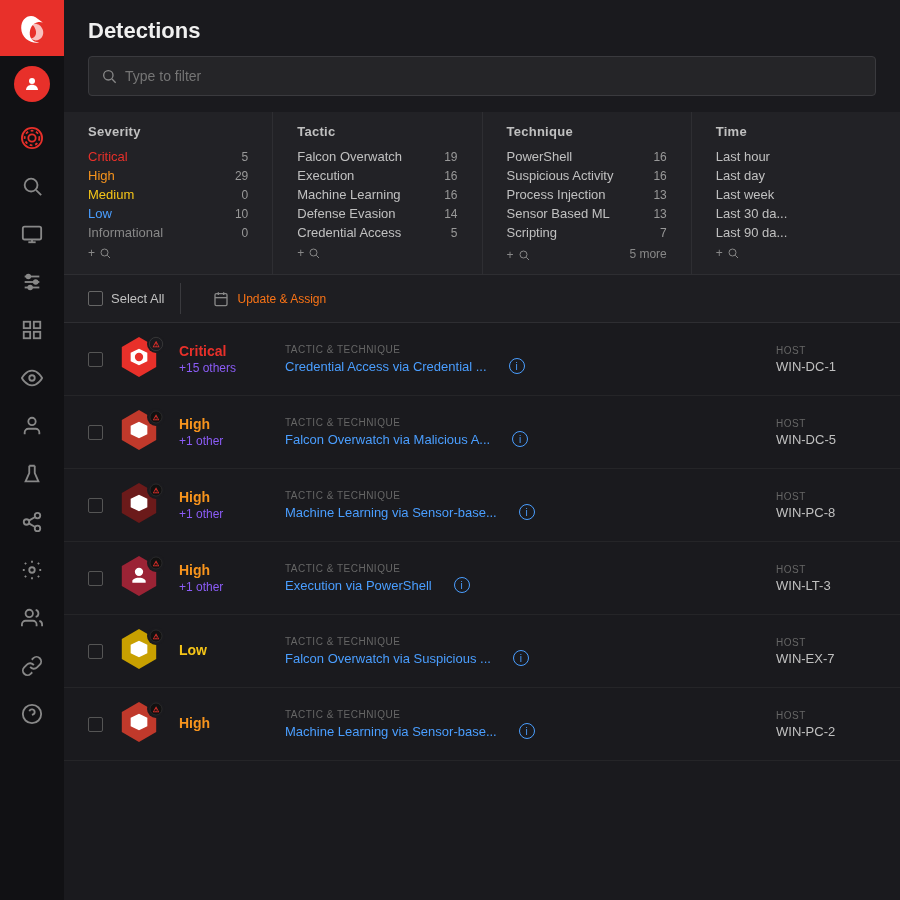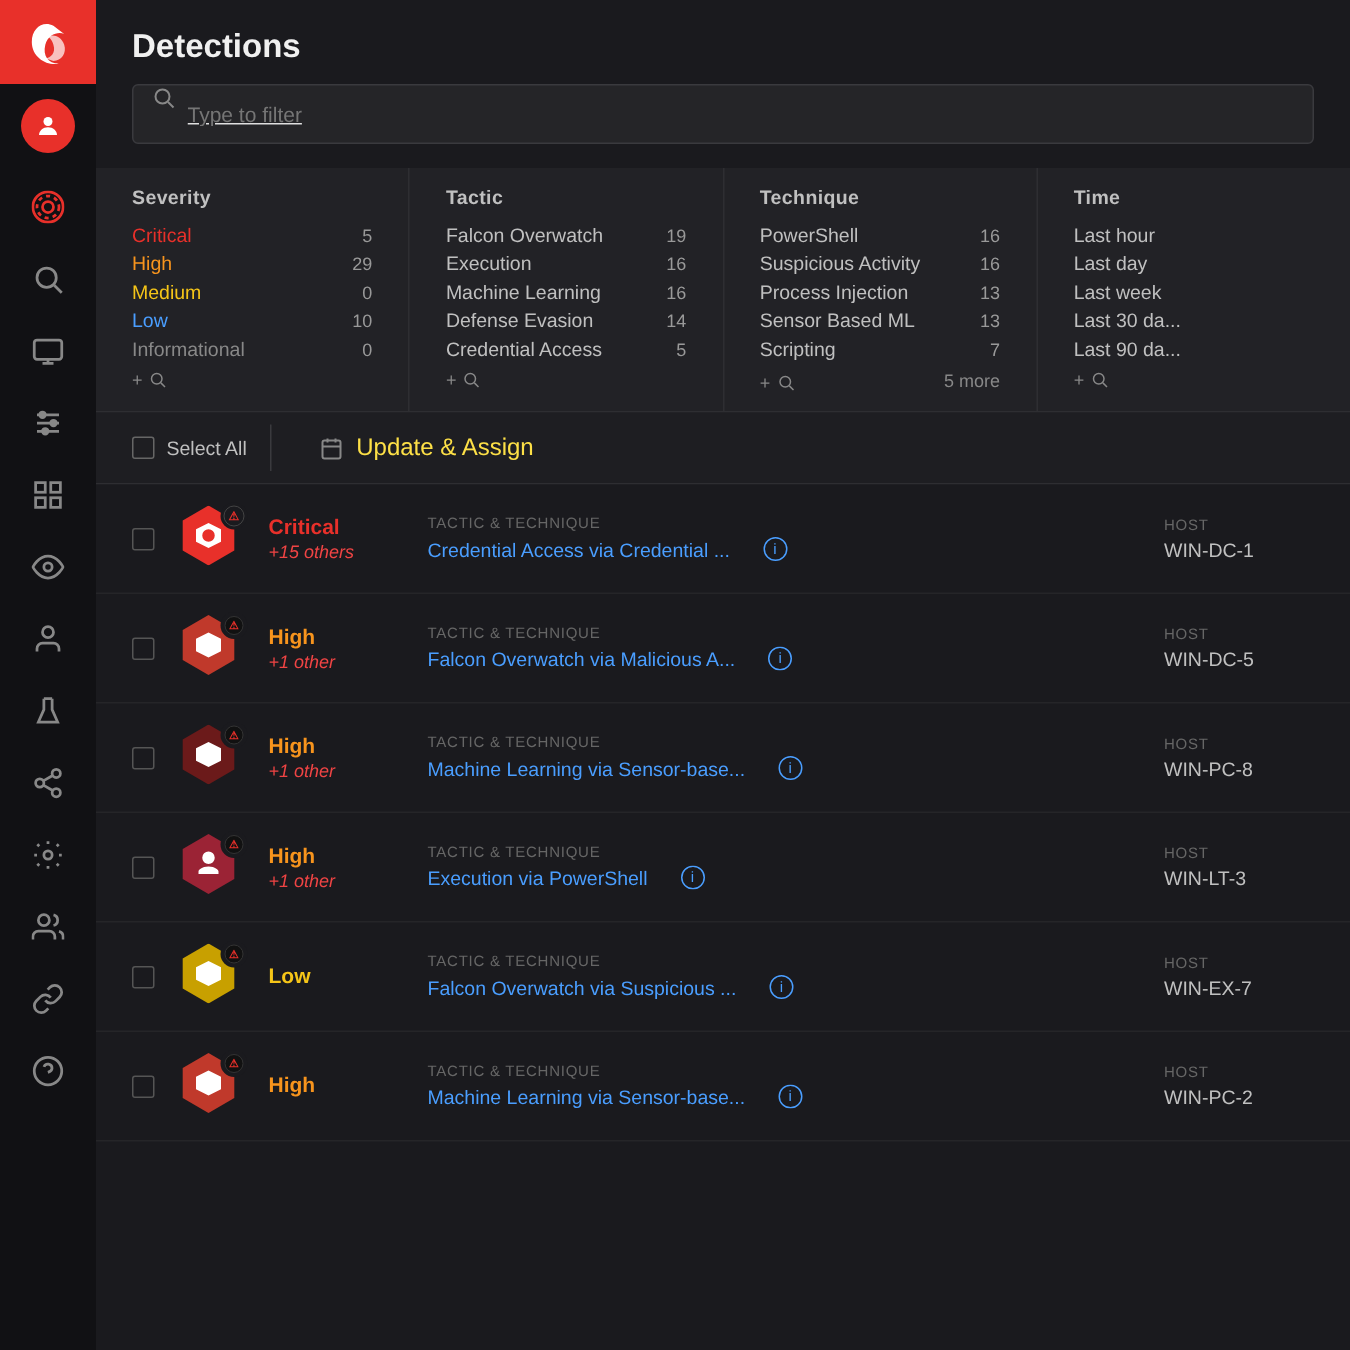--- a/index.html
+++ b/index.html
@@ -89,23 +89,23 @@
       color: #f0f0f0;
     }
 
     
     .search-bar {
       margin: 0 24px 0;
       background: #252528;
       border: 1px solid #3a3a3e;
       border-radius: 4px;
       display: flex;
+      align-items: center;
       padding: 0 12px;
       height: 40px;
-      text-decoration: underline;
     }
     .search-bar svg {
       width: 16px;
       height: 16px;
       color: #888;
       flex-shrink: 0;
       margin-right: 8px;
     }
     .search-input {
       background: transparent;
@@ -203,22 +203,22 @@
     }
     .toolbar-assign {
       display: flex;
       align-items: center;
       gap: 8px;
       padding: 8px 16px;
       cursor: pointer;
       color: #888;
     }
     .toolbar-assign-label {
-      font-size: 16px;
-      color: #fde047;
+      font-size: 12px;
+      color: #f97316;
     }
 
     
     .detections-list {
       flex: 1;
       overflow-y: auto;
       background: #1a1a1e;
     }
     .detection-row {
       display: flex;
@@ -272,23 +272,22 @@
     }
     .severity-label {
       font-size: 14px;
       font-weight: 600;
     }
     .severity-label.critical { color: #e8302a; }
     .severity-label.high { color: #f7941d; }
     .severity-label.low { color: #f5c518; }
     .severity-others {
       font-size: 12px;
-      color: #ef4444;
+      color: #8b5cf6;
       margin-top: 2px;
-      font-style: italic;
     }
     .detection-tactic {
       flex: 1;
       min-width: 0;
     }
     .tactic-label {
       font-size: 10px;
       color: #666;
       text-transform: uppercase;
       letter-spacing: 0.05em;

